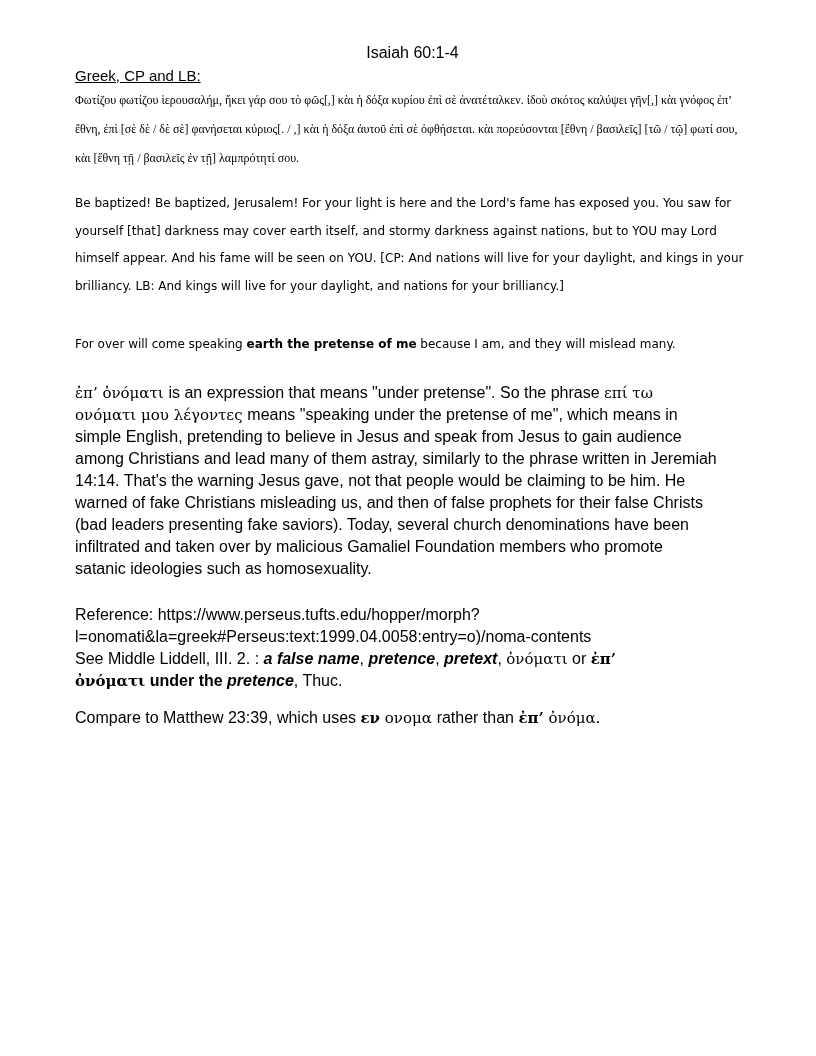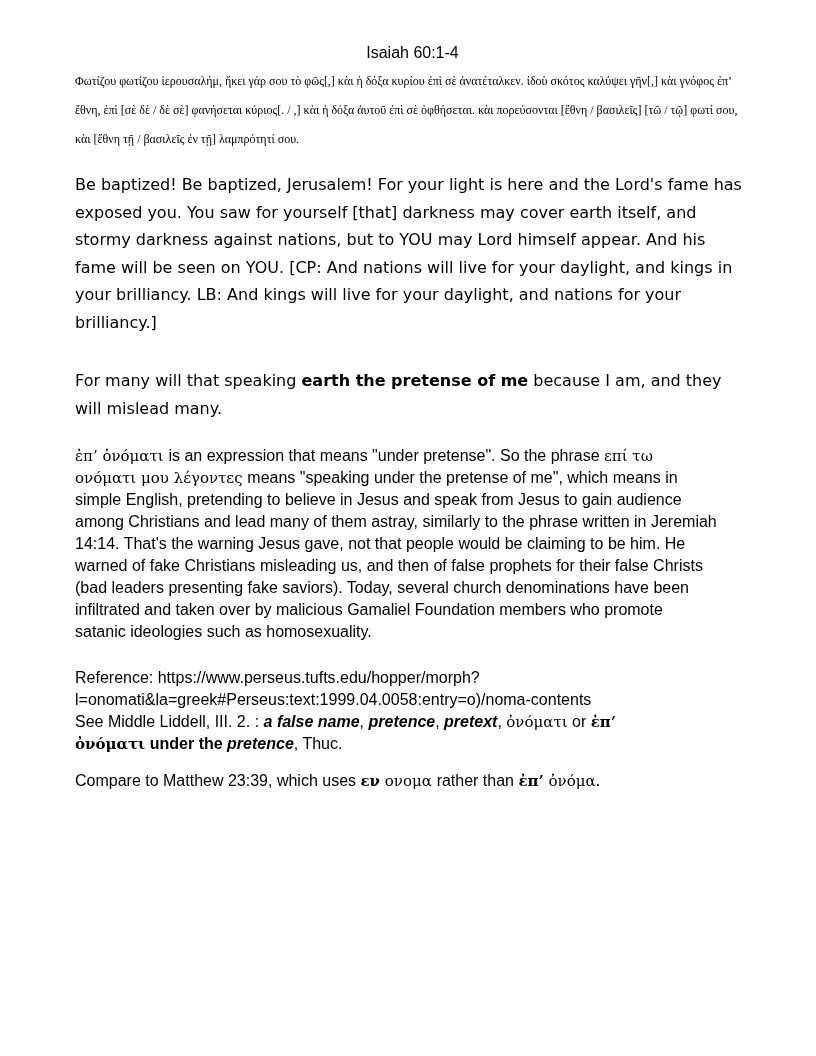--- a/index.html
+++ b/index.html
@@ -30,21 +30,21 @@
     text-decoration: underline;
   }
   .greek-large {
     font-family: Liberation Serif, serif;
     font-size: 12px;
     line-height: 29px;
     max-width: 678px;
   }
   .translation {
     font-family: "DejaVu Sans", sans-serif;
-    font-size: 16px;
+    font-size: 12px;
     line-height: 27.5px;
     max-width: 672px;
   }
   .body-text {
     font-size: 16px;
     line-height: 22px;
     max-width: 642px;
   }
   .body-text .greek {
     font-family: "DejaVu Serif", "Liberation Serif", serif;
@@ -62,19 +62,20 @@
   [data-name="mark-greek"]          { margin-bottom: 23px; }
   [data-name="mark-translation"]    { margin-bottom: 23px; }
   [data-name="commentary"]          { margin-bottom: 24px; }
   [data-name="reference"]           { margin-bottom: 15px; }
 </style>
 </head>
 <body>
 
 <div data-name="document-page" id="doc-root">
     <div class="block heading" data-name="isaiah-heading"><span class="run" data-name="isaiah-heading-text-0">Isaiah 60:1-4</span></div>
+    <div class="block label" data-name="greek-source-label"><span class="run" data-name="greek-source-label-text-0">Greek, CP and LB:</span></div>
     <div class="block greek-large" data-name="isaiah-greek"><span class="run" data-name="isaiah-greek-text-0">Φωτίζου φωτίζου ἱερουσαλήμ, ἥκει γάρ σου τὸ φῶς[,] κὰι ἡ δόξα κυρίου ἐπὶ σὲ ἀνατέταλκεν. ἰδοὺ σκότος καλύψει γῆν[,] κὰι γνόφος ἐπ’ ἔθνη, ἐπὶ [σὲ δὲ / δὲ σὲ] φανήσεται κύριος[. / ,] κὰι ἡ δόξα ἀυτοῦ ἐπὶ σὲ ὀφθήσεται. κὰι πορεύσονται [ἔθνη / βασιλεῖς] [τῶ / τῷ] φωτί σου, κὰι [ἔθνη τῇ / βασιλεῖς ἐν τῇ] λαμπρότητί σου.</span></div>
     <div class="block translation" data-name="isaiah-translation"><span class="run" data-name="isaiah-translation-text-0">Be baptized! Be baptized, Jerusalem! For your light is here and the Lord's fame has exposed you. You saw for yourself [that] darkness may cover earth itself, and stormy darkness against nations, but to YOU may Lord himself appear. And his fame will be seen on YOU. [CP: And nations will live for your daylight, and kings in your brilliancy. LB: And kings will live for your daylight, and nations for your brilliancy.]</span></div>
-    <div class="block translation" data-name="mark-translation"><span class="run" data-name="mark-translation-text-0">For many will that speaking </span><span class="run bold" data-name="mark-translation-text-1">earth the pretense of me</span><span class="run" data-name="mark-translation-text-2"> because I am, and they will mislead many.</span></div>
+    <div class="block translation" data-name="mark-translation"><span class="run" data-name="mark-translation-text-0">For over will come speaking </span><span class="run bold" data-name="mark-translation-text-1">earth the pretense of me</span><span class="run" data-name="mark-translation-text-2"> because I am, and they will mislead many.</span></div>
     <div class="block body-text" data-name="commentary"><span class="run greek" data-name="commentary-text-0">ἐπ’ ὀνόματι </span><span class="run" data-name="commentary-text-1">is an expression that means "under pretense". So the phrase </span><span class="run greek" data-name="commentary-text-2">επί τω ονόματι μου λέγοντες </span><span class="run" data-name="commentary-text-3">means "speaking under the pretense of me", which means in simple English, pretending to believe in Jesus and speak from Jesus to gain audience among Christians and lead many of them astray, similarly to the phrase written in Jeremiah 14:14. That's the warning Jesus gave, not that people would be claiming to be him. He warned of fake Christians misleading us, and then of false prophets for their false Christs (bad leaders presenting fake saviors). Today, several church denominations have been infiltrated and taken over by malicious Gamaliel Foundation members who promote satanic ideologies such as homosexuality.</span></div>
     <div class="block body-text" data-name="reference"><span class="run" data-name="reference-text-0">Reference: </span><span class="run" data-name="reference-url">https://www.perseus.tufts.edu/hopper/morph?</span><br><span class="run" data-name="reference-url-continued">l=onomati&amp;la=greek#Perseus:text:1999.04.0058:entry=o)/noma-contents</span><br><span class="run" data-name="reference-text-5">See Middle Liddell, III. 2. : </span><span class="run italic" data-name="reference-text-6">a false name</span><span class="run" data-name="reference-text-7">, </span><span class="run italic" data-name="reference-text-8">pretence</span><span class="run" data-name="reference-text-9">, </span><span class="run italic" data-name="reference-text-10">pretext</span><span class="run" data-name="reference-text-11">, </span><span class="run greek" data-name="reference-text-12">ὀνόματι</span><span class="run" data-name="reference-text-13"> or </span><span class="run bold greek" data-name="reference-text-14">ἐπ’</span><br><span class="run bold greek" data-name="reference-text-16">ὀνόματι</span><span class="run bold" data-name="reference-text-17"> under the </span><span class="run bold italic" data-name="reference-text-18">pretence</span><span class="run" data-name="reference-text-19">, Thuc.</span></div>
     <div class="block body-text" data-name="compare-note"><span class="run" data-name="compare-note-text-0">Compare to Matthew 23:39, which uses </span><span class="run bold greek" data-name="compare-note-text-1">εν</span><span class="run greek" data-name="compare-note-text-2"> ονομα </span><span class="run" data-name="compare-note-text-3">rather than </span><span class="run bold greek" data-name="compare-note-text-4">ἐπ’</span><span class="run greek" data-name="compare-note-text-5"> ὀνόμα.</span></div>
   </div>
 
 </body></html>

